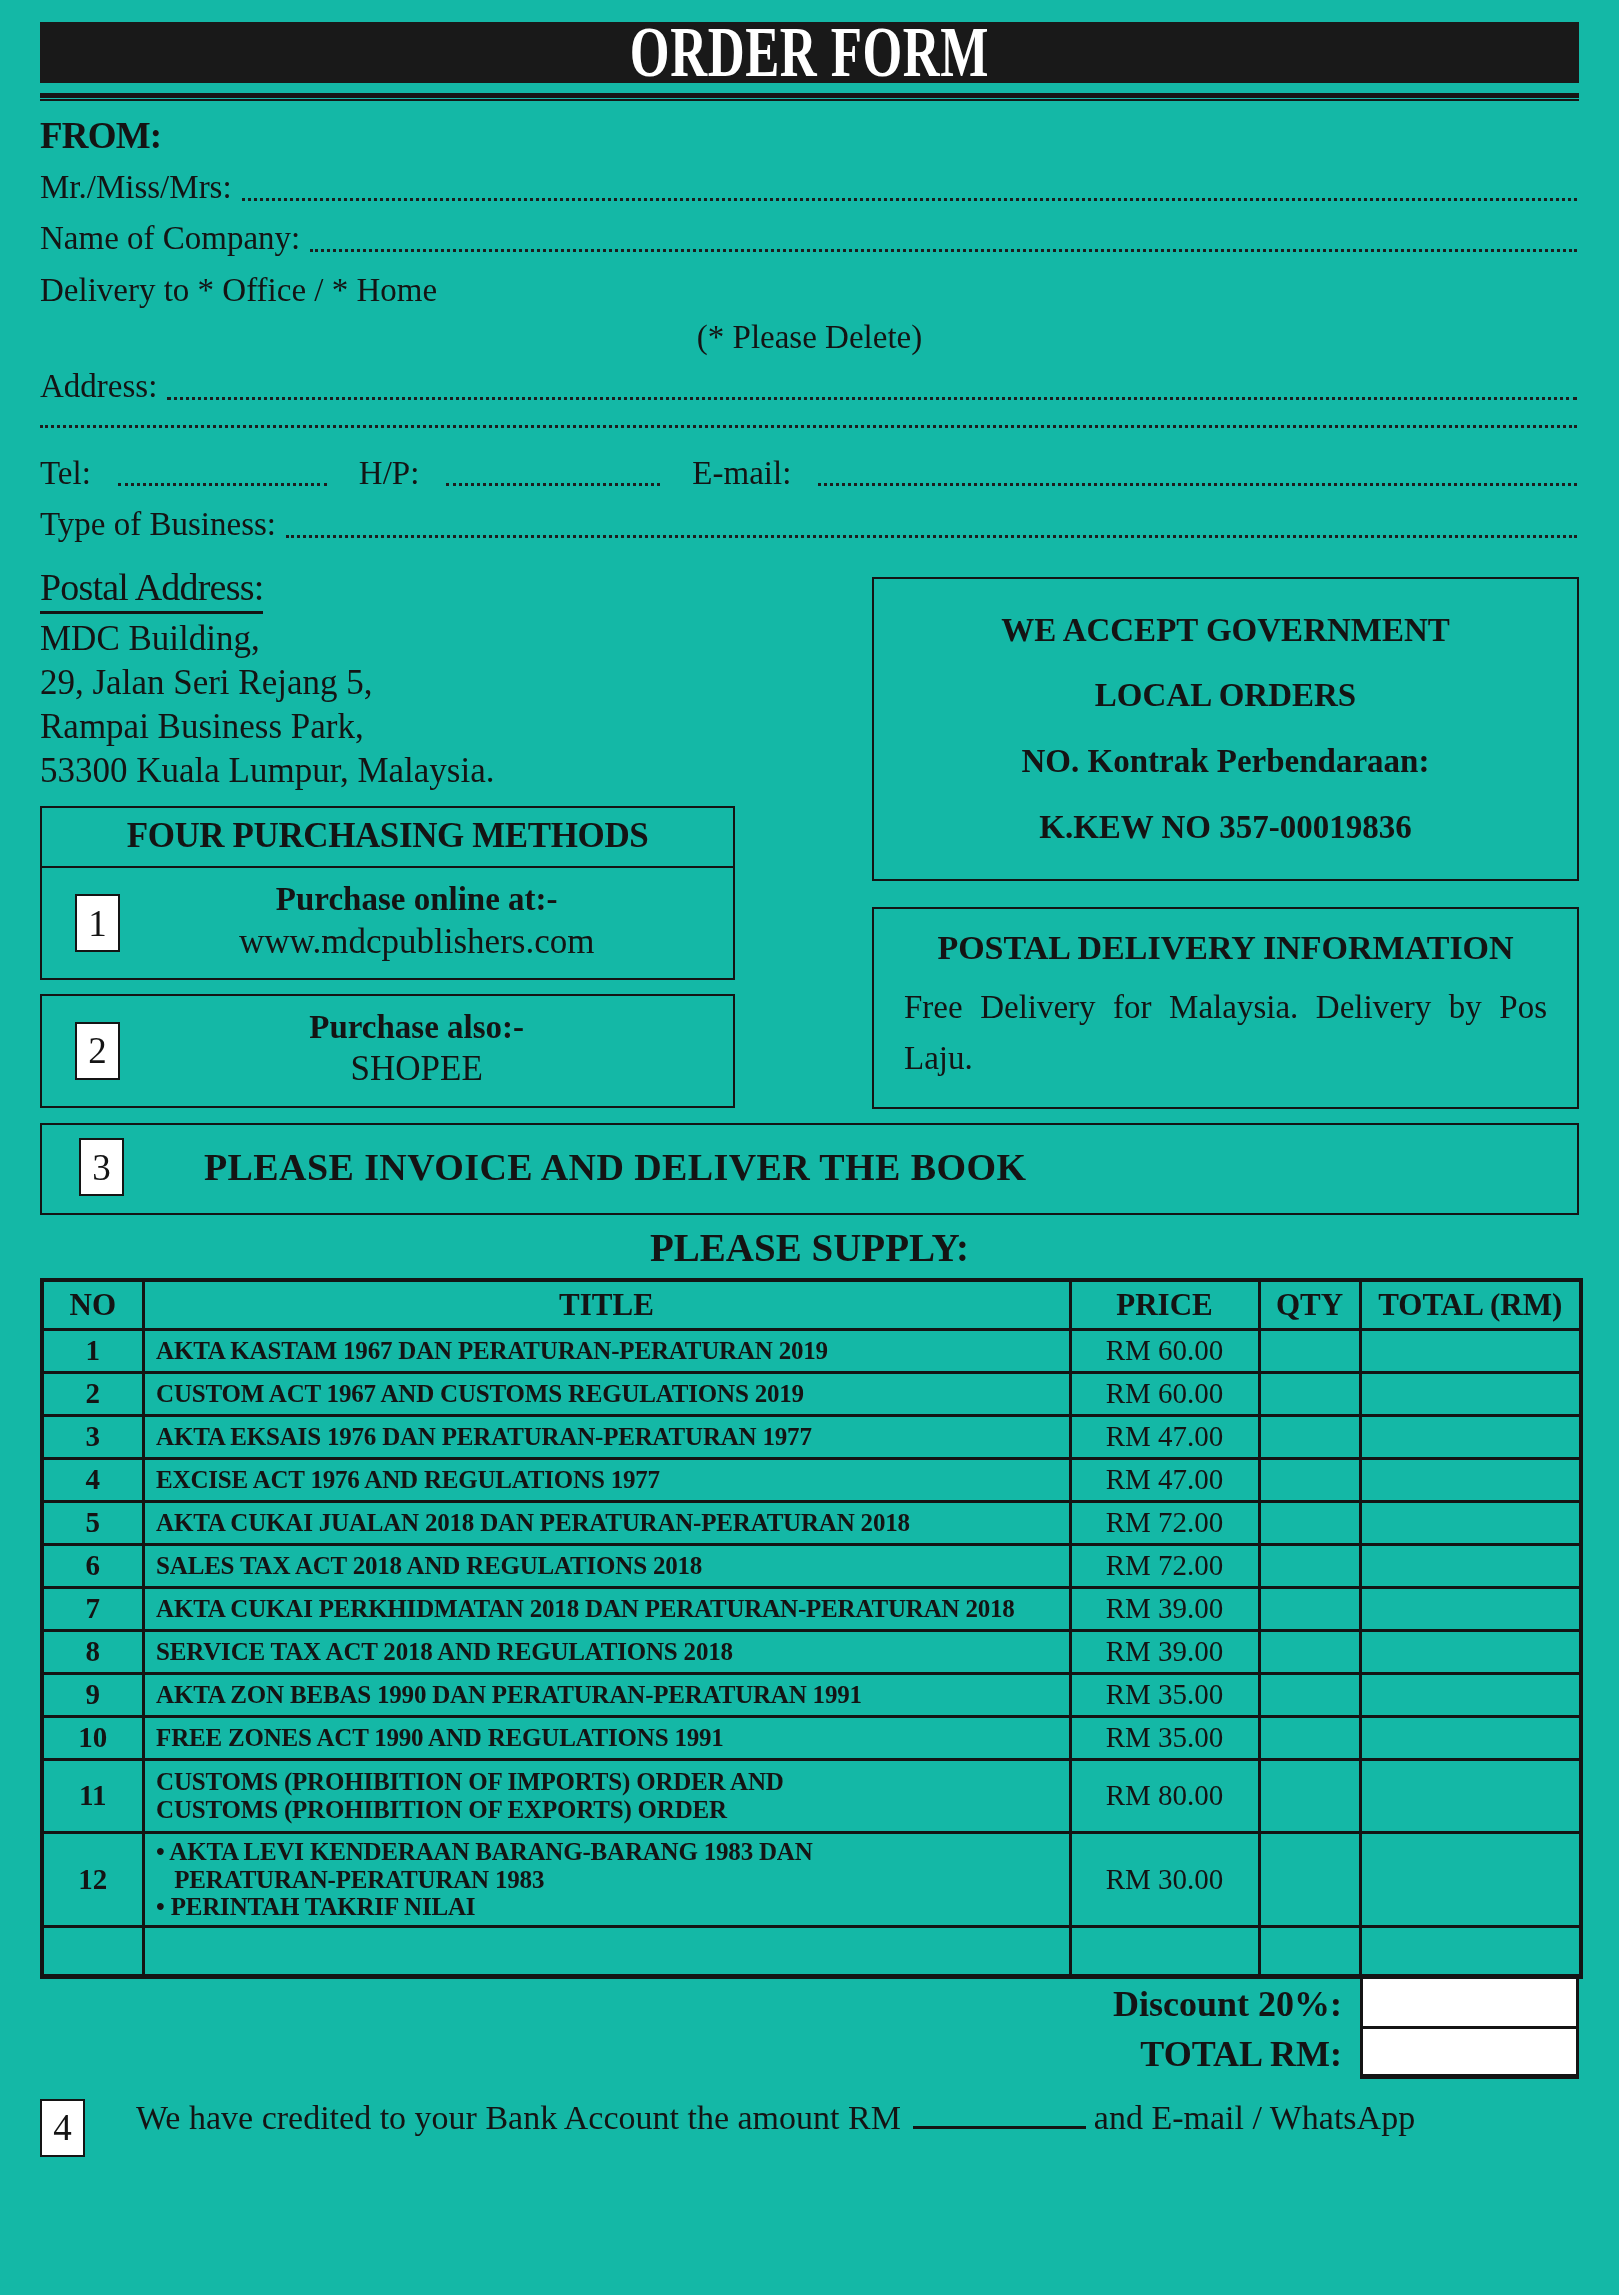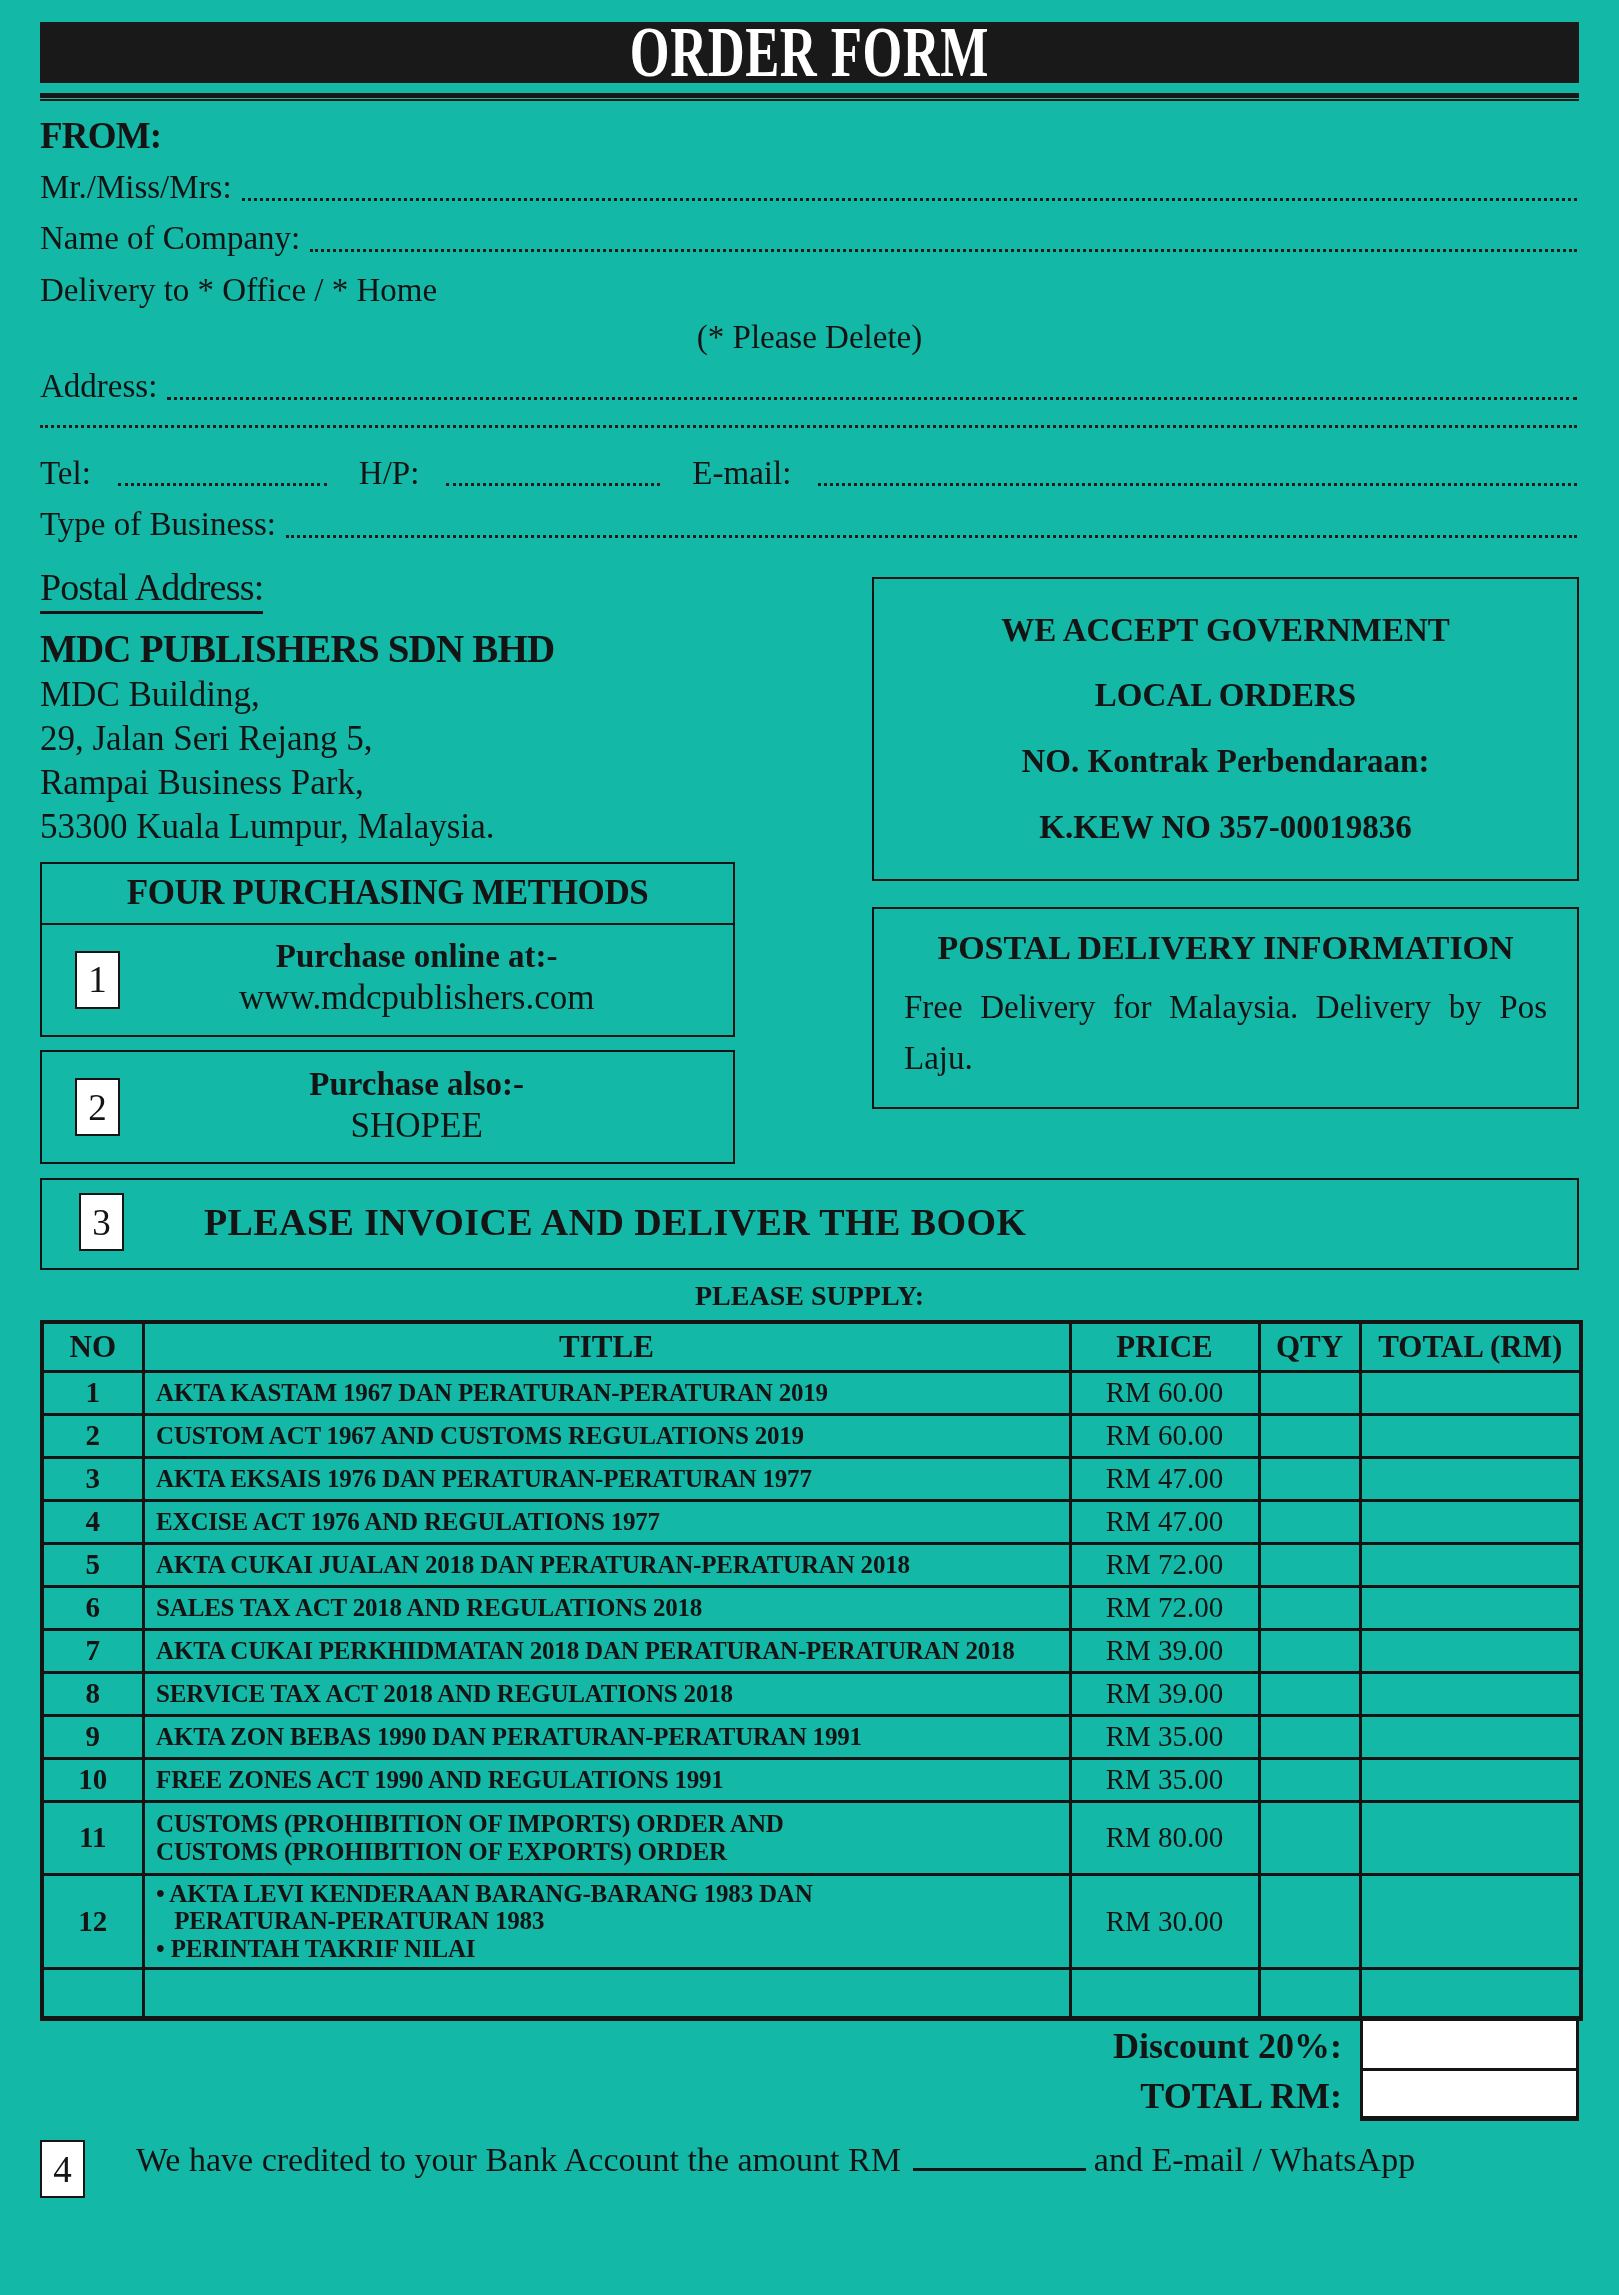--- a/index.html
+++ b/index.html
@@ -57,21 +57,21 @@
     width:45px; height:58px; border:2.5px solid #141414; background:#fff;
     display:flex; align-items:center; justify-content:center; font-size:37px;
     flex:0 0 auto;
   }
   .numbox.abs { position:absolute; left:33px; top:50%; transform:translateY(-50%); }
   .pm-bold { font-weight:bold; font-size:33px; }
   .pm-text { font-size:35px; margin-top:3.3px; }
   .box3 { border:2.5px solid #141414; margin-top:13.3px; display:flex; align-items:center; padding:13.3px 0 16.6px 37px; }
   .box3-text { font-weight:bold; font-size:38px; margin-left:80px; letter-spacing:0.4px; }
   
-  .supply-h { text-align:center; font-weight:bold; font-size:28px; margin:10px 0 8.3px 0; }
+  .supply-h { text-align:center; font-weight:bold; font-size:39px; margin:10px 0 8.3px 0; }
   table.stable { width:100%; border-collapse:collapse; table-layout:fixed; border:4.1px solid #141414; border-bottom-width:5.8px; }
   .stable th { border:3.3px solid #141414; font-size:31px; font-weight:bold; padding:5px 0; }
   .stable td { border:3.3px solid #141414; vertical-align:middle; }
   td.c-no { text-align:center; font-size:29px; font-weight:bold; }
   td.c-title { font-weight:bold; font-size:25px; padding:4.1px 5px 4.1px 11.6px; line-height:1.1; white-space:pre-line; letter-spacing:-0.2px; }
   td.c-price { text-align:center; font-size:29px; }
   tr.single { height:43px; }
   tr.empty { height:50px; }
   
   .dt-row { display:flex; justify-content:flex-end; align-items:center; }
@@ -132,21 +132,20 @@
   <div class="frow">
     <span class="lab">Type of Business:</span>
     <span class="leader"></span>
   </div>
 
   <div class="cols">
     <div class="colL">
       <div style="margin-top:8.3px;">
         <span class="postal-h">Postal Address:</span>
       </div>
-      <div class="company">MDC PUBLISHERS SDN BHD</div>
       <div class="addr-line">MDC Building,</div>
       <div class="addr-line">29, Jalan Seri Rejang 5,</div>
       <div class="addr-line">Rampai Business Park,</div>
       <div class="addr-line">53300 Kuala Lumpur, Malaysia.</div>
 
       <div class="pmbox">
         <div class="pm-head">FOUR PURCHASING METHODS</div>
         <div class="pm-body">
           <div class="numbox abs">
             <span>1</span>

